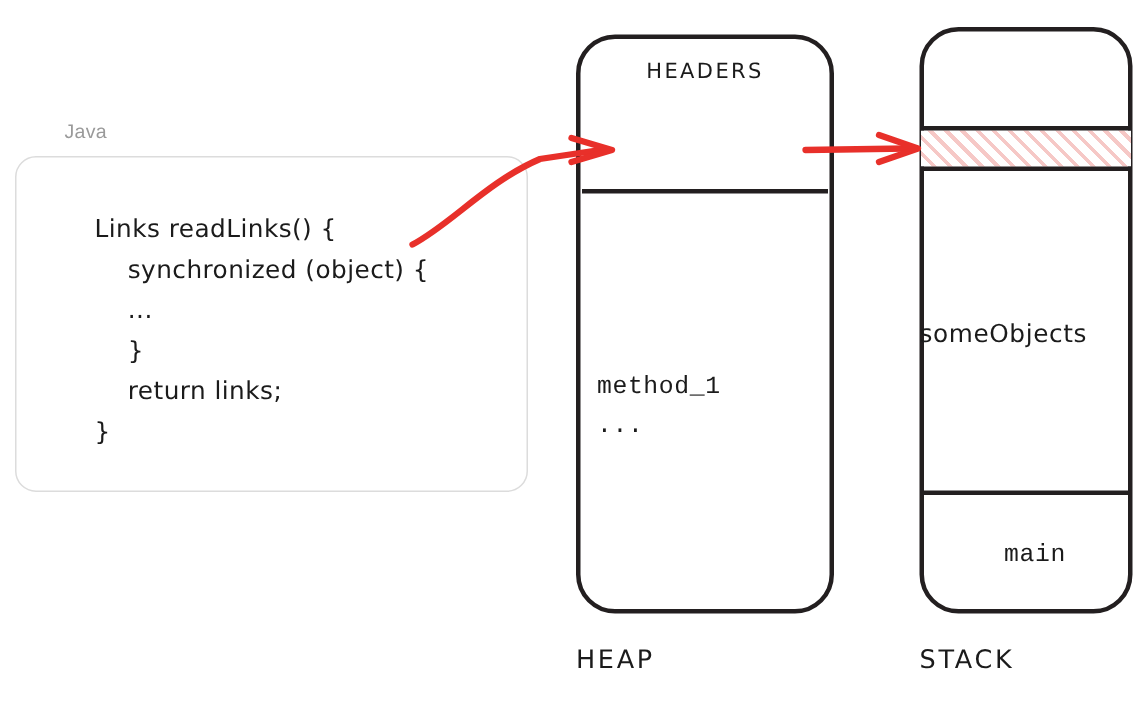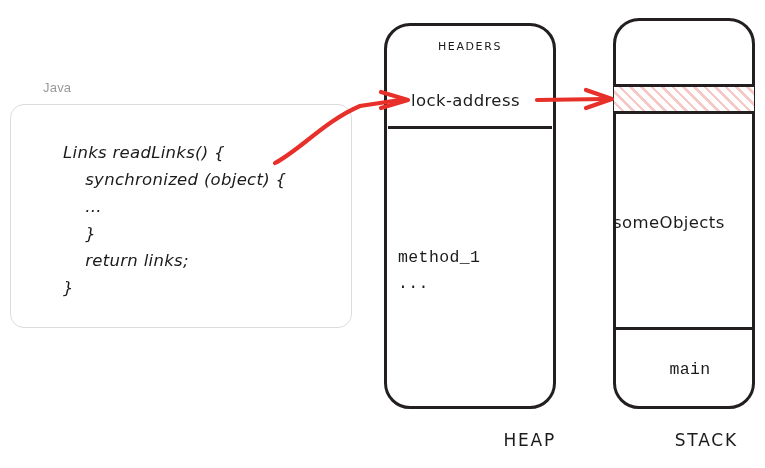--- a/index.html
+++ b/index.html
@@ -44,21 +44,20 @@
     position: absolute;
     left: 52px;
     top: 34px;
     margin: 0;
     font-family: "DejaVu Sans", sans-serif;
     font-size: 16.5px;
     line-height: 27px;
     color: #1b1b1b;
     white-space: pre;
     letter-spacing: 0.3px;
-    font-style: italic;
   }
 
   
   .hand-box {
     position: absolute;
     box-sizing: border-box;
     border: 3.2px solid #231f20;
     background: #ffffff;
   }
   #heap-box {
@@ -116,21 +115,21 @@
     font-size: 16.5px;
     color: #1b1b1b;
     white-space: pre;
     letter-spacing: 0.4px;
   }
   #heap-headers {
     left: 384px;
     top: 40px;
     width: 172px;
     text-align: center;
-    font-size: 11px;
+    font-size: 14px;
     letter-spacing: 1.6px;
   }
   #heap-lock {
     left: 411px;
     top: 91px;
   }
   #heap-attrs {
     left: 398px;
     top: 172px;
     line-height: 26px;
@@ -155,29 +154,29 @@
     font-family: Liberation Mono, monospace;
   }
 
   
   .caption {
     position: absolute;
     font-family: "DejaVu Sans", sans-serif;
     font-size: 17px;
     color: #1b1b1b;
     letter-spacing: 1.8px;
-    text-align: right;
+    text-align: left;
   }
   #heap-caption {
     left: 384px;
     top: 430px;
     width: 172px;
   }
   #stack-caption {
-    left: 596px;
+    left: 613px;
     top: 430px;
     width: 142px;
   }
 
   
   #arrows {
     position: absolute;
     left: 0;
     top: 0;
     width: 765px;
@@ -199,21 +198,20 @@
     }
     return links;
 }</pre>
   </div>
 
   <div id="heap-box" class="hand-box"></div>
   <div id="heap-divider" class="divider"></div>
 
   <div id="heap-headers" class="hand-text">HEADERS</div>
 
-  <div id="heap-lock" class="hand-text">lock-address</div>
 
 
   <div id="heap-methods" class="hand-text">method_1
 ...</div>
 
   <div id="heap-caption" class="caption">HEAP</div>
 
   <div id="stack-box" class="hand-box"></div>
 
   <div id="stack-hatch"></div>

